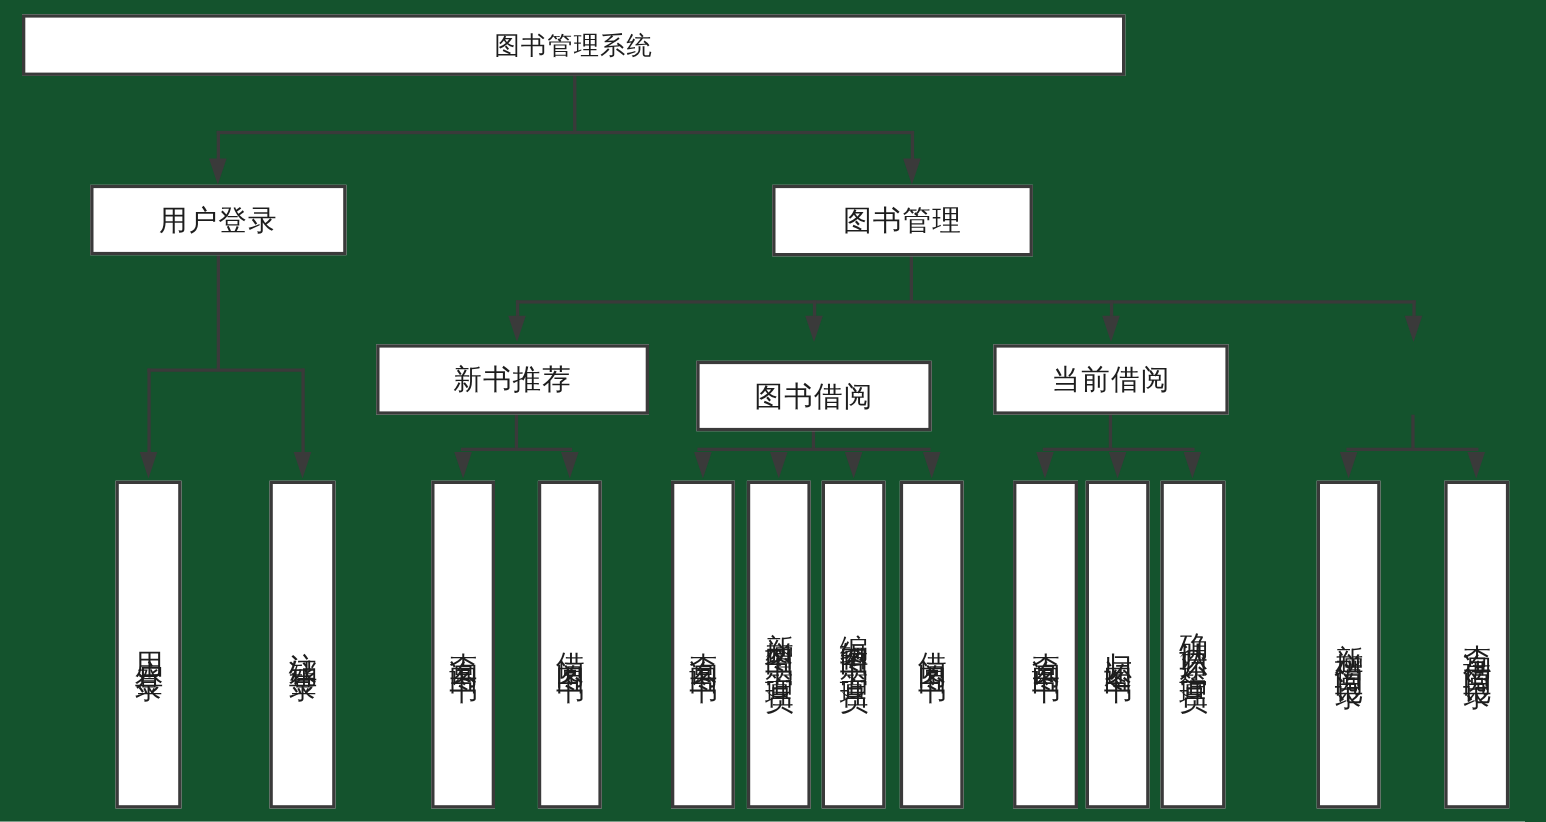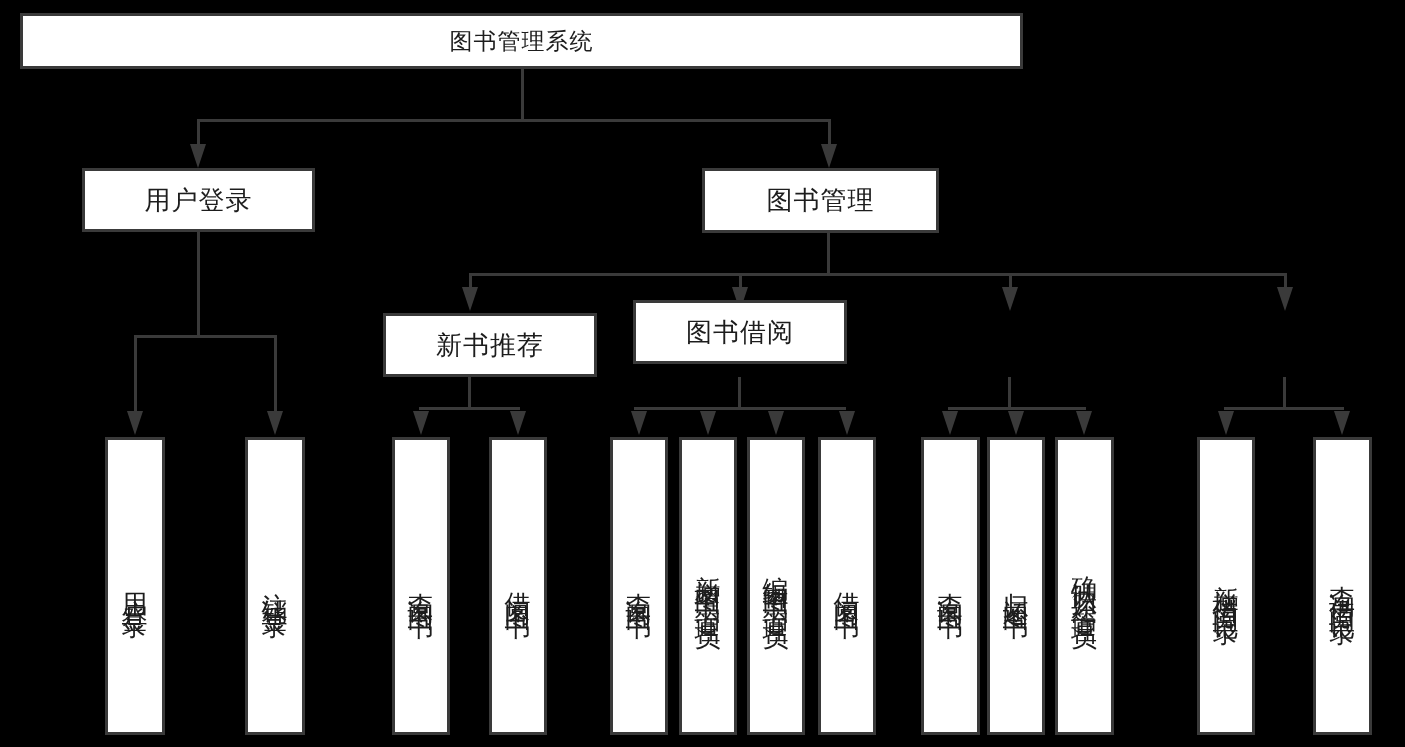--- a/index.html
+++ b/index.html
@@ -1,19 +1,19 @@
 <!DOCTYPE html>
 <html><head>
 <meta charset="utf-8">
 <style>
   html,body{margin:0;padding:0;background:#ffffff;}
   .canvas{
     position:relative;
     width:1405px;height:747px;
-    background:#000000;
+    background:#14532d;
     font-family:"DejaVu Sans","Liberation Sans",sans-serif;
     overflow:hidden;
   }
   .box{
     position:absolute;
     box-sizing:border-box;
     background:#ffffff;
     border:3px solid #3a3a3a;
     display:flex;
     align-items:center;
@@ -107,25 +107,28 @@
     <span>图书管理系统</span>
   </div>
 
   <div class="box" style="left:82px;top:168px;width:233px;height:64px">
     <span>用户登录</span>
   </div>
   <div class="box" style="left:702px;top:168px;width:237px;height:65px">
     <span>图书管理</span>
   </div>
 
-  <div class="box" style="left:383px;top:313px;width:214px;height:64px">
+  <div class="box" style="left:342px;top:313px;width:248px;height:64px">
     <span>新书推荐</span>
   </div>
-  <div class="box" style="left:633px;top:300px;width:214px;height:64px">
+  <div class="box" style="left:633px;top:328px;width:214px;height:64px">
     <span>图书借阅</span>
+  </div>
+  <div class="box" style="left:903px;top:313px;width:214px;height:64px">
+    <span>当前借阅</span>
   </div>
 
   <div class="box leaf" style="left:105px;top:437px;width:60px;height:298px">
     <span>用户登录</span>
   </div>
   <div class="box leaf" style="left:245px;top:437px;width:60px;height:298px">
     <span>注销登录</span>
   </div>
 
   <div class="box leaf" style="left:392px;top:437px;width:58px;height:298px">

